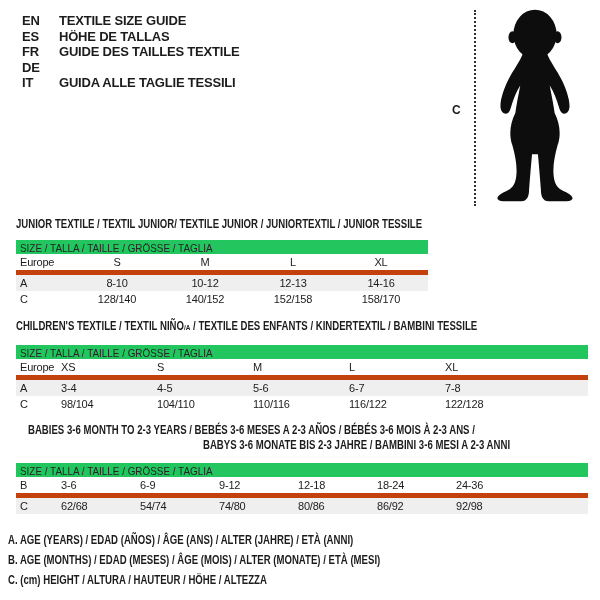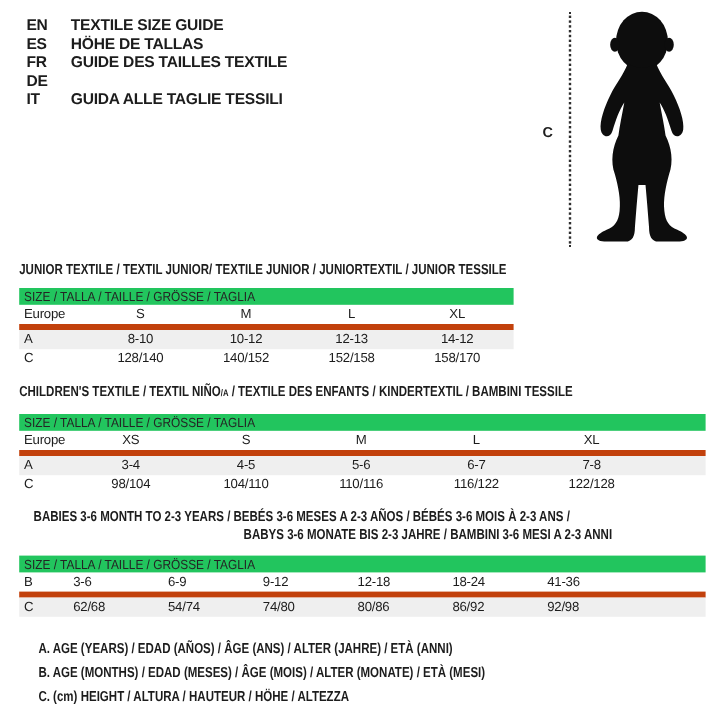--- a/index.html
+++ b/index.html
@@ -37,25 +37,25 @@
     height:14px; background:#22c55e; display:flex; align-items:flex-end;
     padding-left:4px; box-sizing:border-box; font-size:11px; color:#242424;
   }
   .trow { display:flex; align-items:center; height:16px; font-size:11px; letter-spacing:-0.2px; }
   .trow.first { border-bottom:5px solid #c2410c; }
   .trow.alt { background:#efefef; }
   .lbl { padding-left:4px; box-sizing:border-box; }
   .t4 .lbl { width:57px; }
   .t5 .lbl, .t6 .lbl { width:45px; }
   .t4 .cell { width:88px; text-align:center; }
-  .t5 .cell { width:96px; text-align:center; }
+  .t5 .cell { width:96px; }
   .t6 .cell { width:79px; text-align:left; }
 
   
-  .notes { position:absolute; left:32px; top:530px; font-size:12px; font-weight:bold; line-height:20px; }
+  .notes { position:absolute; left:8px; top:530px; font-size:12px; font-weight:bold; line-height:20px; }
 </style>
 </head>
 <body>
 
 <div class="page">
 
   <div class="langs">
     <div class="lang-row">
       <span class="lang-code">EN</span>
       <span class="lang-title">TEXTILE SIZE GUIDE</span>
@@ -124,21 +124,21 @@
       <span class="cell">S</span>
       <span class="cell">M</span>
       <span class="cell">L</span>
       <span class="cell">XL</span>
     </div>
     <div class="trow alt">
       <span class="lbl">A</span>
       <span class="cell">8-10</span>
       <span class="cell">10-12</span>
       <span class="cell">12-13</span>
-      <span class="cell">14-12</span>
+      <span class="cell">14-16</span>
     </div>
     <div class="trow">
       <span class="lbl">C</span>
       <span class="cell">128/140</span>
       <span class="cell">140/152</span>
       <span class="cell">152/158</span>
       <span class="cell">158/170</span>
     </div>
   </div>
 
@@ -183,21 +183,21 @@
     <div class="bar">
       <span class="cond90">SIZE / TALLA / TAILLE / GRÖSSE / TAGLIA</span>
     </div>
     <div class="trow first">
       <span class="lbl">B</span>
       <span class="cell">3-6</span>
       <span class="cell">6-9</span>
       <span class="cell">9-12</span>
       <span class="cell">12-18</span>
       <span class="cell">18-24</span>
-      <span class="cell">41-36</span>
+      <span class="cell">24-36</span>
     </div>
     <div class="trow alt">
       <span class="lbl">C</span>
       <span class="cell">62/68</span>
       <span class="cell">54/74</span>
       <span class="cell">74/80</span>
       <span class="cell">80/86</span>
       <span class="cell">86/92</span>
       <span class="cell">92/98</span>
     </div>

